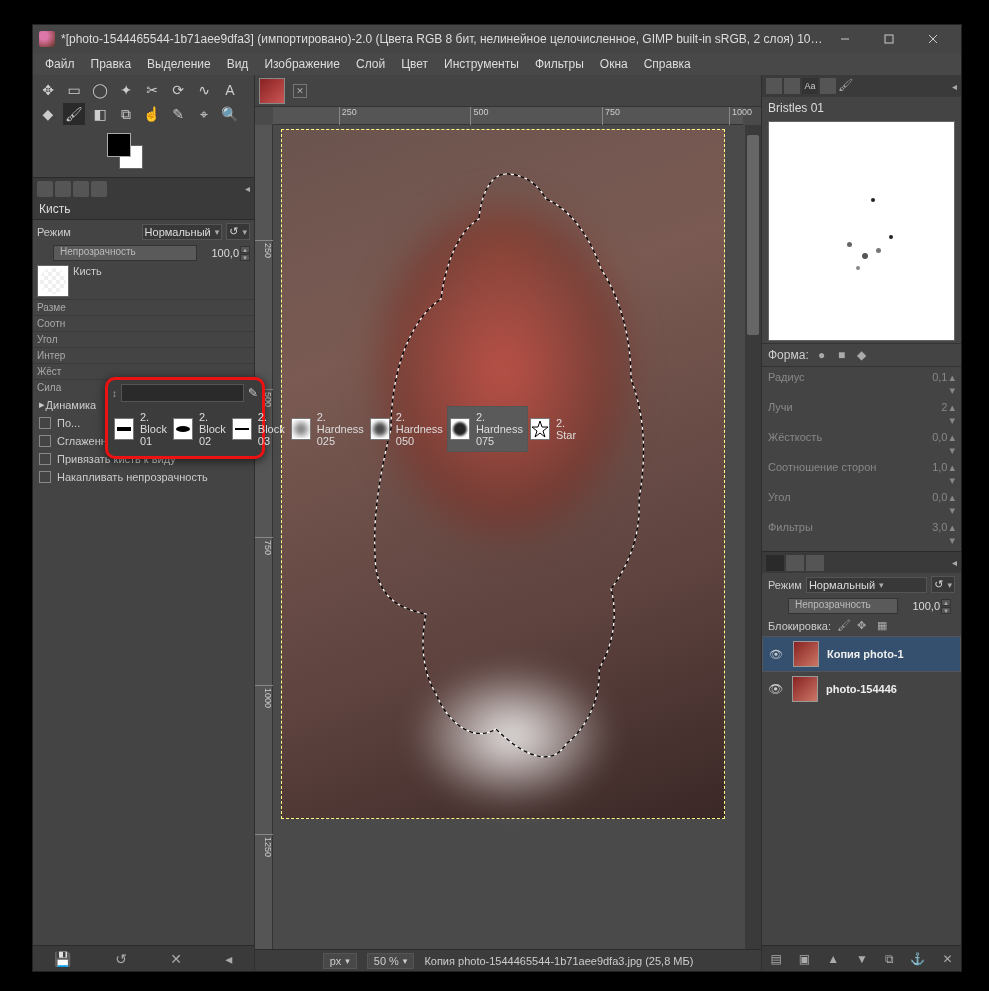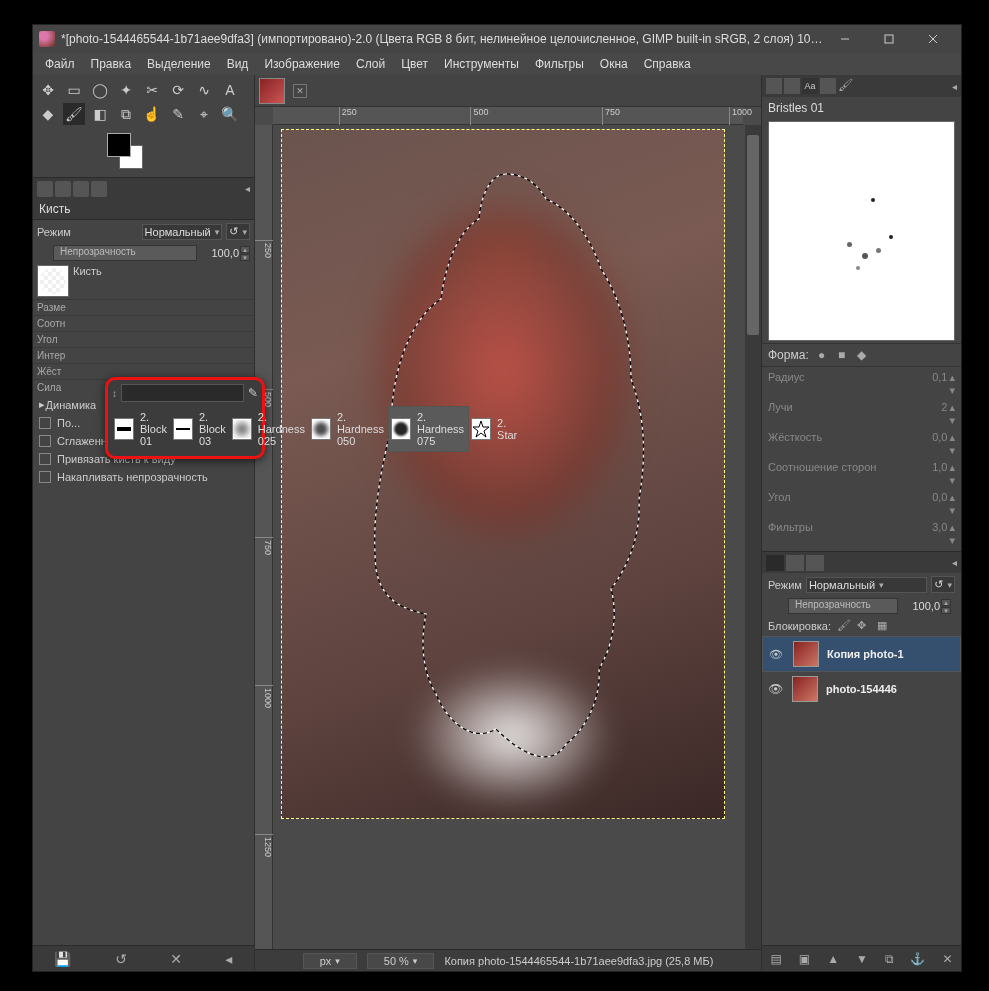--- a/index.html
+++ b/index.html
@@ -78,21 +78,21 @@
 .canvas-holder { position: absolute; top: 18px; left: 18px; right: 18px; bottom: 0; overflow: hidden; display:flex; align-items:flex-start; justify-content:flex-start; }
 .canvas { margin: 4px 0 0 8px; width: 444px; height: 690px; background: linear-gradient(160deg, #6b544e 0%, #7a5a52 30%, #5d423e 70%, #3a2826 100%); position: relative; outline: 1px dashed #ff8; outline-offset: -1px; filter: blur(0); }
 .canvas::before { content:""; position:absolute; inset:0; background: radial-gradient(ellipse 200px 260px at 50% 35%, rgba(200,80,70,.85), rgba(120,50,40,.6) 55%, transparent 70%),
   radial-gradient(ellipse 140px 100px at 52% 88%, rgba(255,255,255,.92), transparent 72%),
   radial-gradient(ellipse 80px 70px at 50% 18%, rgba(150,90,70,.9), transparent 72%); filter: blur(14px); }
 .marquee { position: absolute; top: 40px; left: 70px; width: 310px; height: 620px; }
 .marquee svg { width: 100%; height: 100%; overflow: visible; }
 .scroll-v { position:absolute; top:18px; right:0; bottom:0; width:16px; background:#3a3a3a; }
 .scroll-v .thumb { position:absolute; top:10px; left:2px; right:2px; height:200px; background:#666; border-radius:2px; }
 .statusbar { height: 22px; background: #3c3c3c; display: flex; align-items: center; gap: 10px; padding: 0 6px; border-top: 1px solid #2a2a2a; font-size: 11px; color: #ccc; }
-.statusbar .sb-sel { background:#484848; border:1px solid #555; padding:1px 16px; display:flex; align-items:center; }
+.statusbar .sb-sel { background:#484848; border:1px solid #555; padding:1px 6px; display:flex; align-items:center; }
 
 
 .right { width: 200px; background: #444; border-left: 1px solid #2e2e2e; display: flex; flex-direction: column; }
 .right .top-tabs { height: 22px; background: #3a3a3a; display:flex; align-items:center; gap:2px; padding:0 4px; }
 .right .top-tabs .t { width:16px; height:16px; background:#555; }
 .brush-name { padding: 4px 6px; font-size: 12px; color:#ddd; }
 .brush-preview { margin: 2px 6px; height: 220px; background:#fff; border:1px solid #666; position:relative; }
 .brush-preview .dots span { position:absolute; border-radius:50%; background:#222; }
 .shape-row { padding:4px 6px; display:flex; align-items:center; gap:6px; border-top:1px solid #333; border-bottom:1px solid #333; }
 .shape-row .ic { width:14px; height:14px; display:flex; align-items:center; justify-content:center; color:#aaa; }
@@ -269,20 +269,28 @@
             <div class="picon">
               <svg width="18" height="18">
                 <rect x="2" y="7" width="14" height="4" fill="#000"></rect>
               </svg>
             </div>
             <span class="ptxt">2. Block 01</span>
           </div>
           <div class="pitem">
             <div class="picon">
               <svg width="18" height="18">
+                <ellipse cx="9" cy="9" rx="7" ry="3" fill="#000"></ellipse>
+              </svg>
+            </div>
+            <span class="ptxt">2. Block 02</span>
+          </div>
+          <div class="pitem">
+            <div class="picon">
+              <svg width="18" height="18">
                 <rect x="2" y="8" width="14" height="2" fill="#000"></rect>
               </svg>
             </div>
             <span class="ptxt">2. Block 03</span>
           </div>
           <div class="pitem">
             <div class="picon">
               <svg width="18" height="18">
                 <circle cx="9" cy="9" r="7" fill="#000" filter="blur(3px)" opacity=".5"></circle>
               </svg>

